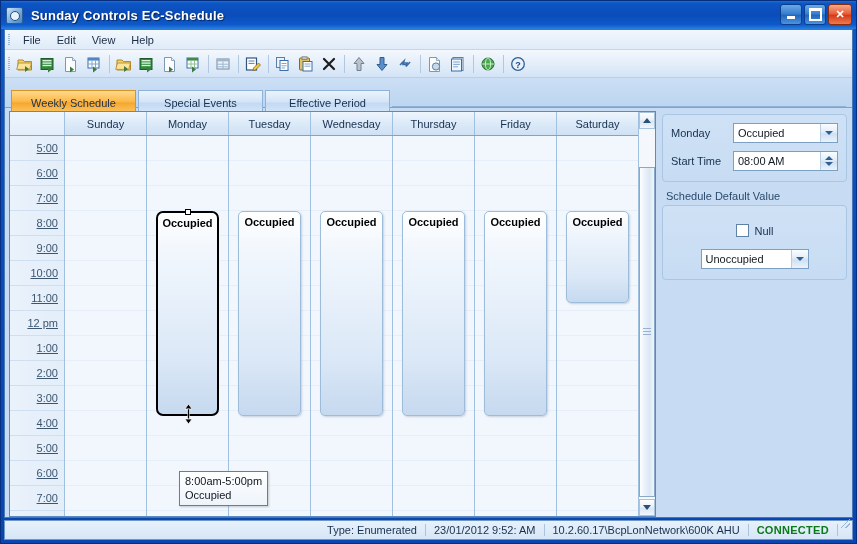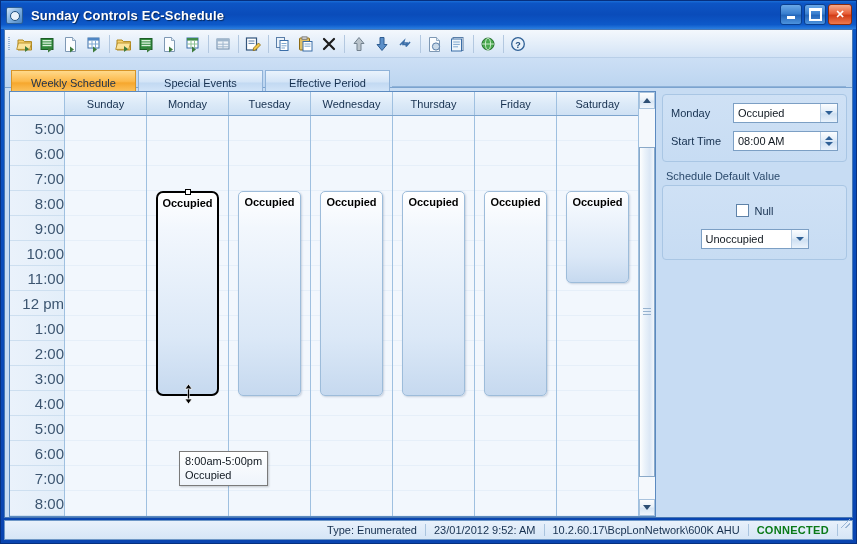--- a/index.html
+++ b/index.html
@@ -334,25 +334,26 @@
     width: 55px;
     flex: 0 0 55px;
     background: linear-gradient(to right, #eaf2fb 0%, #e3eef9 100%);
     border-right: 1px solid #9fc0e0;
   }
   .time-cell {
     height: 25px;
     display: flex;
     align-items: center;
     justify-content: flex-end;
-    padding-right: 0;
-    font-size: 15px;
+    padding-right: 6px;
+    font-size: 11px;
     color: #3c5570;
     border-bottom: 1px solid #cddff0;
     cursor: default;
+    text-decoration: underline;
   }
   .days-area {
     flex: 1 1 auto;
     display: flex;
     position: relative;
   }
   .day-col {
     flex: 1 1 0;
     border-right: 1px solid #9fc0e0;
     position: relative;
@@ -577,20 +578,26 @@
           <span class="glyph"></span>
         </div>
       <div class="win-btn close">
           <span class="glyph">✕</span>
         </div>
     </div>
   </div>
 
   <div class="client">
 
+    <div class="menubar">
+      <div class="menu-item">File</div>
+      <div class="menu-item">Edit</div>
+      <div class="menu-item">View</div>
+      <div class="menu-item">Help</div>
+    </div>
 
     <div class="toolbar">
 
       <div class="tb-btn">
         <svg width="18" height="18" viewBox="0 0 18 18">
           <path d="M2 5 h5 l1.4 1.6 h7.1 v8.4 h-13.5 z" fill="#f6d170" stroke="#b08820" stroke-width="1"></path>
           <path d="M2.5 8 h13 l-1.8 6.4 h-13 z" fill="#fbe39b" stroke="#b08820" stroke-width="0.8"></path>
           <path d="M9 11 l4 3 -4 3 z" fill="#3d7b3d"></path>
         </svg>
       </div>

